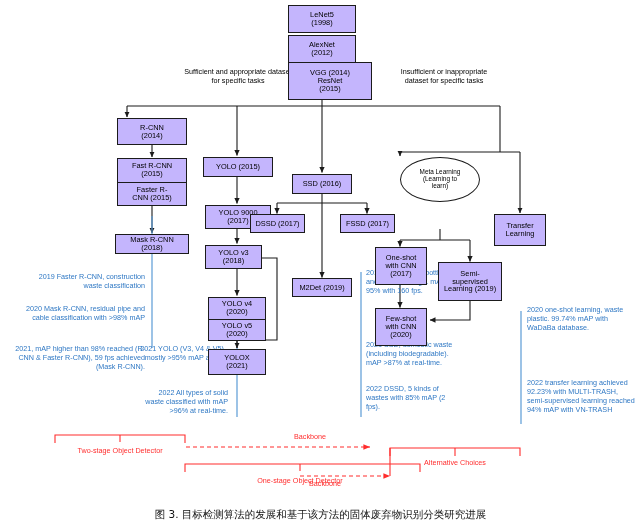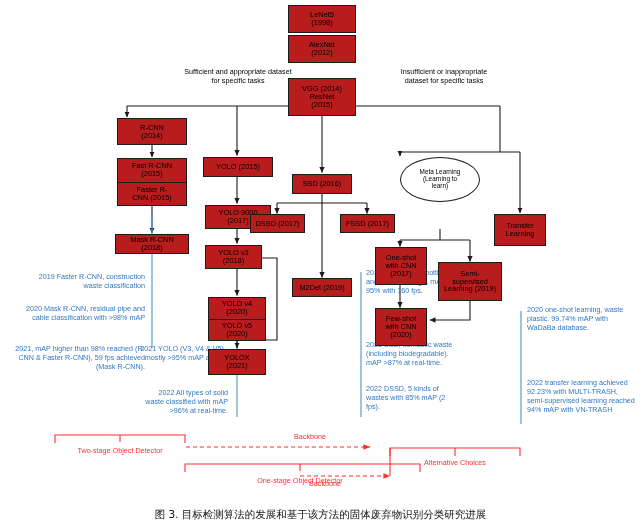--- a/index.html
+++ b/index.html
@@ -6,21 +6,21 @@
   body{
     font-family:"Liberation Sans","DejaVu Sans",sans-serif;
     width:641px;height:531px;position:relative;overflow:hidden;
     color:#000;
   }
   #stage{position:absolute;left:0;top:0;width:641px;height:531px;}
   svg#wires{position:absolute;left:0;top:0;width:641px;height:531px;pointer-events:none;}
 
   .node{
     position:absolute;box-sizing:border-box;
-    border:1px solid #1b1b1b;background:#b91c1c;
+    border:1px solid #1b1b1b;background:#c4b5fd;
     display:flex;flex-direction:column;align-items:center;justify-content:center;
     text-align:center;line-height:1.08;
     font-size:7.4px;color:#000;
     z-index:3;
     padding:1px 1px;
   }
   .node span{display:block;}
   .node.stacked{padding:0;}
   .node .cell{width:100%;display:flex;flex-direction:column;align-items:center;justify-content:center;
      flex:1 1 auto;padding:2px 0;}
@@ -144,21 +144,21 @@
   <div class="node" style="left:288px;top:5px;width:68px;height:28px;">
     <span>LeNet5</span>
     <span>(1998)</span>
   </div>
 
   <div class="node" style="left:288px;top:35px;width:68px;height:28px;">
     <span>AlexNet</span>
     <span>(2012)</span>
   </div>
 
-  <div class="node" style="left:288px;top:78px;width:68px;height:38px;">
+  <div class="node" style="left:288px;top:62px;width:84px;height:38px;">
     <span>VGG (2014)</span>
     <span>ResNet</span>
     <span>(2015)</span>
   </div>
 
   <div class="node" style="left:117px;top:118px;width:70px;height:27px;">
     <span>R-CNN</span>
     <span>(2014)</span>
   </div>
 

